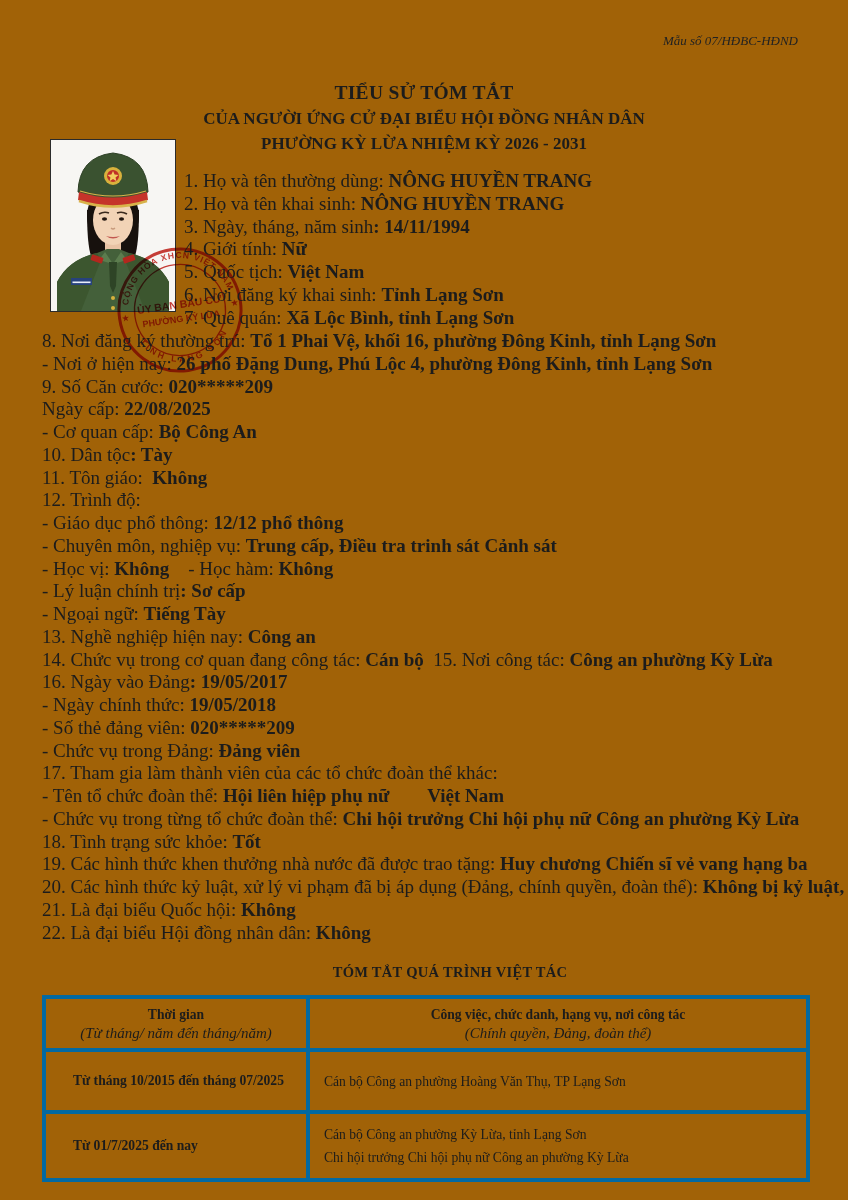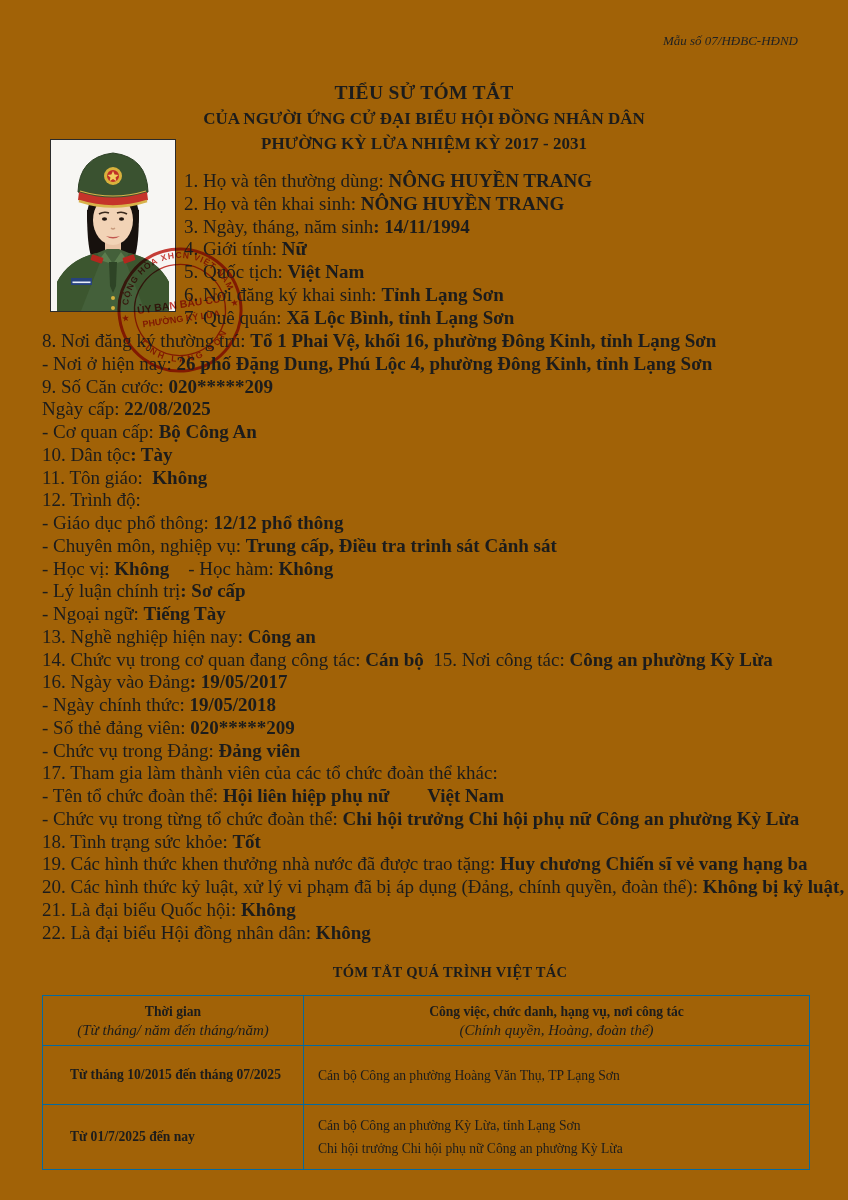--- a/index.html
+++ b/index.html
@@ -29,41 +29,41 @@
   .bio-left{left:42px;top:330px;width:800px;}
   .bio-line b{font-weight:bold;}
   .career-title{
     position:absolute;top:964px;left:0;right:0;text-align:center;padding-left:52px;box-sizing:border-box;
     font-size:14.5px;font-weight:bold;letter-spacing:.3px;
   }
   table.career{
     position:absolute;left:42px;top:995px;width:768px;border-collapse:collapse;table-layout:fixed;
     font-size:13.6px;
   }
-  table.career th,table.career td{border:1px solid #0369a1;vertical-align:middle;padding:2px 6px;}
+  table.career th,table.career td{border:4px solid #0369a1;vertical-align:middle;padding:2px 6px;}
   table.career th{font-weight:normal;text-align:center;height:45px;}
   table.career .c1{width:248px;}
   .th-main{font-weight:bold;font-size:13.6px;line-height:19px;}
   .th-sub{font-style:italic;font-size:15px;line-height:18px;}
   table.career td.c1{font-weight:bold;padding-left:27px;}
   table.career td.c2{font-weight:normal;padding-left:14px;line-height:23px;}
   table.career tbody tr:nth-child(1) td{height:54px;}
   table.career tbody tr:nth-child(2) td{height:60px;}
 </style>
 </head>
 <body>
 
 <div class="page">
 
   <div class="form-code">Mẫu số 07/HĐBC-HĐND</div>
 
   <div class="title-block">
     <div class="t1">TIỂU SỬ TÓM TẮT</div>
     <div class="t2">CỦA NGƯỜI ỨNG CỬ ĐẠI BIỂU HỘI ĐỒNG NHÂN DÂN</div>
-    <div class="t2">PHƯỜNG KỲ LỪA NHIỆM KỲ 2017 - 2031</div>
+    <div class="t2">PHƯỜNG KỲ LỪA NHIỆM KỲ 2026 - 2031</div>
   </div>
 
   <div class="photo-frame">
     <svg width="124" height="171" viewBox="0 0 124 171" xmlns="http://www.w3.org/2000/svg">
       <rect x="0" y="0" width="124" height="171" fill="#f7f6f3"></rect>
 
       <ellipse cx="62" cy="76" rx="26" ry="31" fill="#17110d"></ellipse>
       <path d="M36,70 Q36,118 44,122 L80,122 Q88,118 88,70 Z" fill="#17110d"></path>
 
       <rect x="54" y="96" width="16" height="22" fill="#e9c3a5"></rect>
@@ -137,21 +137,21 @@
 
   <table class="career">
     <thead>
       <tr>
         <th class="c1">
           <div class="th-main">Thời gian</div>
           <div class="th-sub">(Từ tháng/ năm đến tháng/năm)</div>
         </th>
         <th class="c2">
           <div class="th-main">Công việc, chức danh, hạng vụ, nơi công tác</div>
-          <div class="th-sub">(Chính quyền, Hoàng, đoàn thể)</div>
+          <div class="th-sub">(Chính quyền, Đảng, đoàn thể)</div>
         </th>
       </tr>
     </thead>
     <tbody id="career-body">
         <tr>
           <td class="c1">Từ tháng 10/2015 đến tháng 07/2025</td>
           <td class="c2">
             <div>Cán bộ Công an phường Hoàng Văn Thụ, TP Lạng Sơn</div>
           </td>
         </tr>

